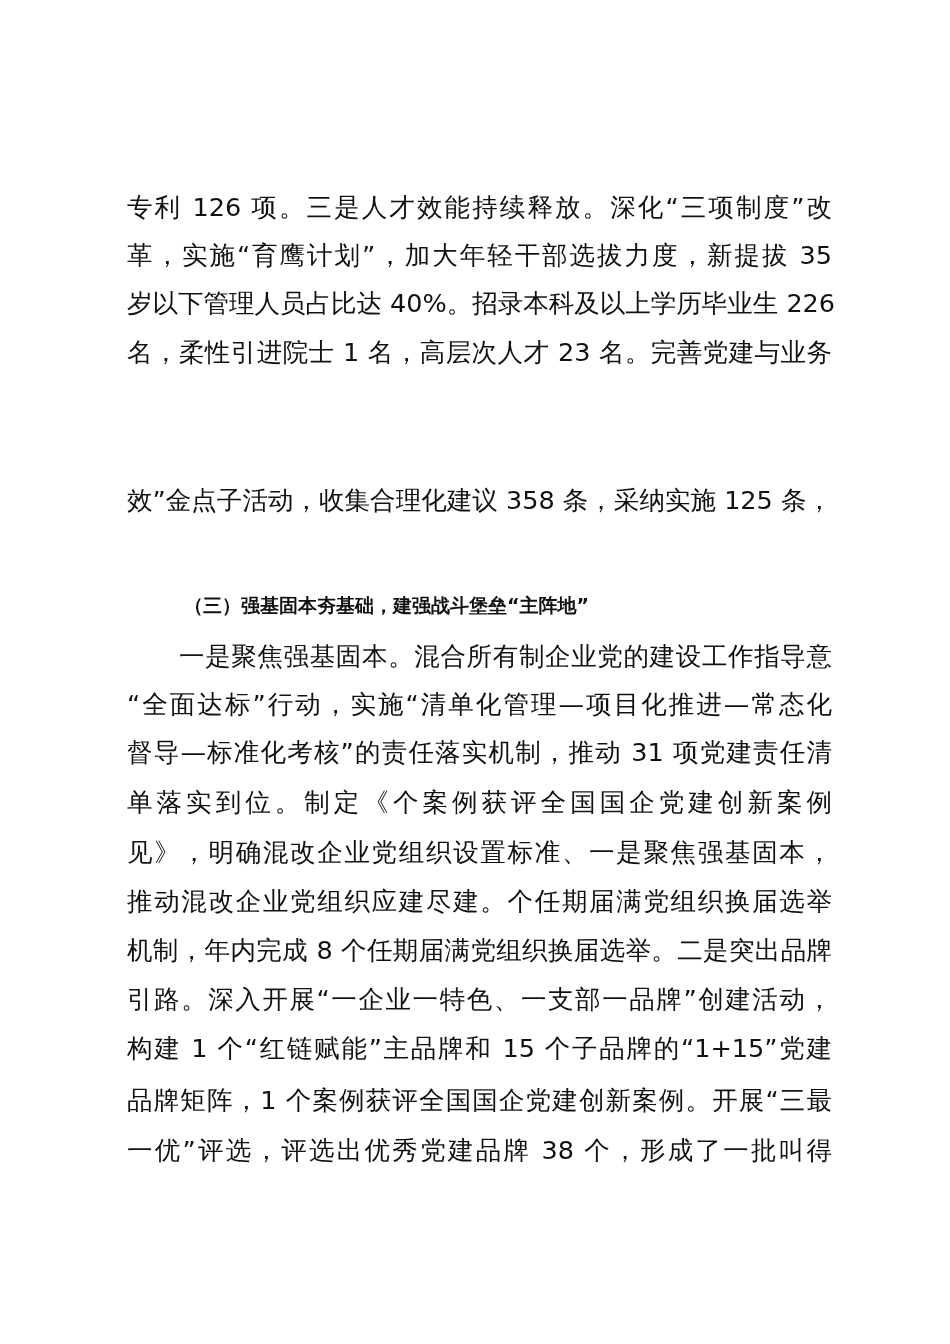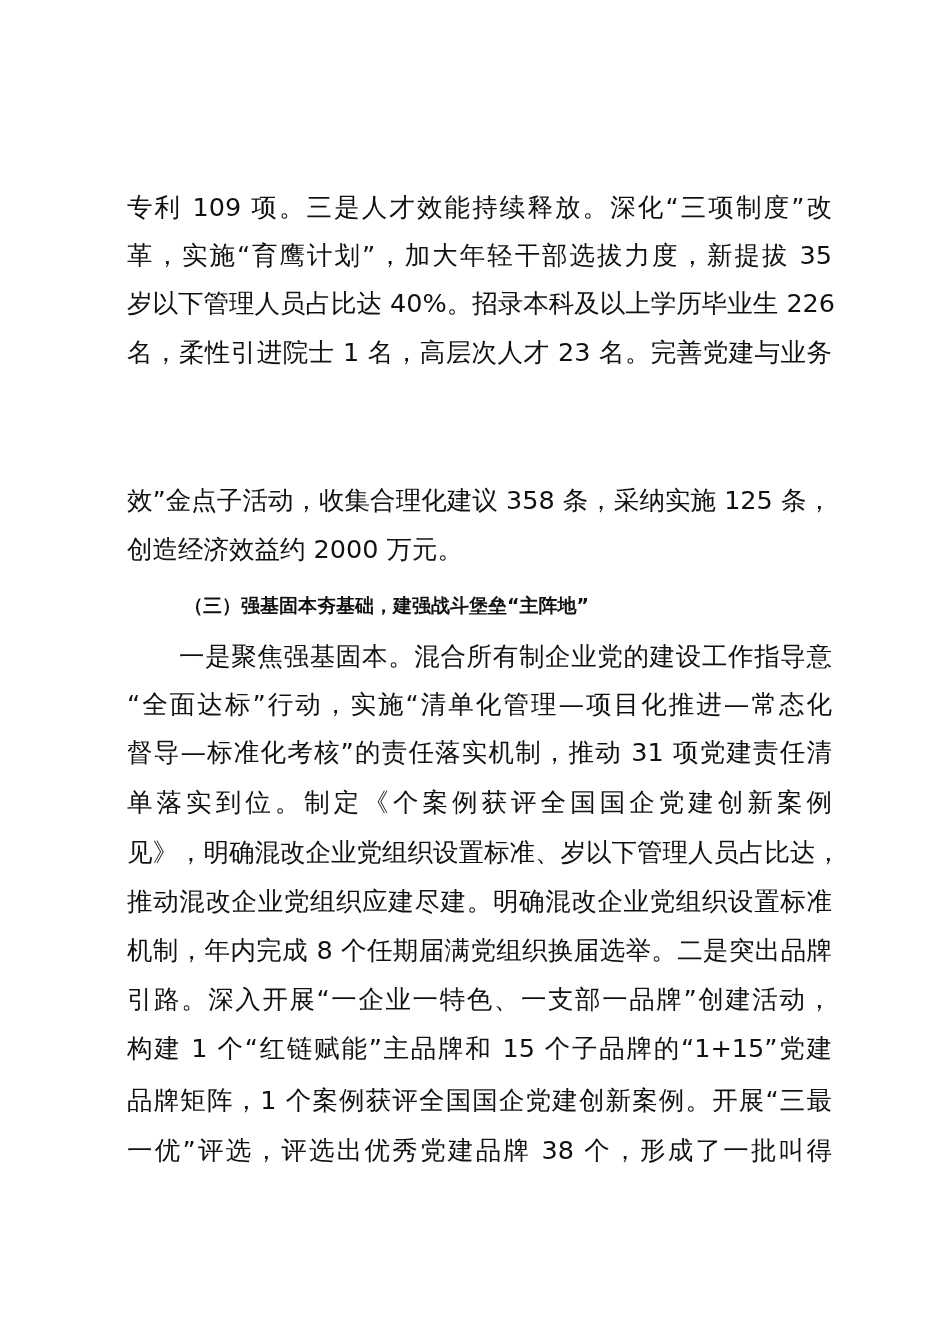--- a/index.html
+++ b/index.html
@@ -12,34 +12,33 @@
   .line.last { text-align-last: left; }
   .line.indent { left: 179px; width: 653px; }
   .heading { position: absolute; left: 127px; width: 705px; height: 34px; line-height: 34px;
              font-size: 19px; font-weight: bold; white-space: nowrap; padding-left: 57px; box-sizing: border-box; }
 </style>
 </head>
 <body>
 
 <div class="page">
 
-  <div class="line" style="top:190px">专利 109 项。三是人才效能持续释放。深化“三项制度”改</div>
+  <div class="line" style="top:190px">专利 126 项。三是人才效能持续释放。深化“三项制度”改</div>
   <div class="line" style="top:238px">革，实施“育鹰计划”，加大年轻干部选拔力度，新提拔 35</div>
   <div class="line" style="top:286px">岁以下管理人员占比达 40%。招录本科及以上学历毕业生 226</div>
   <div class="line" style="top:335px">名，柔性引进院士 1 名，高层次人才 23 名。完善党建与业务</div>
   <div class="line" style="top:483px">效”金点子活动，收集合理化建议 358 条，采纳实施 125 条，</div>
-  <div class="line last" style="top:532px">创造经济效益约 2000 万元。</div>
 
   <div class="heading" style="top:588px">（三）强基固本夯基础，建强战斗堡垒“主阵地”</div>
 
   <div class="line indent" style="top:639px">一是聚焦强基固本。混合所有制企业党的建设工作指导意</div>
   <div class="line" style="top:687px">“全面达标”行动，实施“清单化管理—项目化推进—常态化</div>
   <div class="line" style="top:735px">督导—标准化考核”的责任落实机制，推动 31 项党建责任清</div>
   <div class="line" style="top:785px">单落实到位。制定《个案例获评全国国企党建创新案例</div>
-  <div class="line" style="top:835px">见》，明确混改企业党组织设置标准、岁以下管理人员占比达，</div>
-  <div class="line" style="top:884px">推动混改企业党组织应建尽建。明确混改企业党组织设置标准</div>
+  <div class="line" style="top:835px">见》，明确混改企业党组织设置标准、一是聚焦强基固本，</div>
+  <div class="line" style="top:884px">推动混改企业党组织应建尽建。个任期届满党组织换届选举</div>
   <div class="line" style="top:933px">机制，年内完成 8 个任期届满党组织换届选举。二是突出品牌</div>
   <div class="line" style="top:982px">引路。深入开展“一企业一特色、一支部一品牌”创建活动，</div>
   <div class="line" style="top:1031px">构建 1 个“红链赋能”主品牌和 15 个子品牌的“1+15”党建</div>
   <div class="line" style="top:1083px">品牌矩阵，1 个案例获评全国国企党建创新案例。开展“三最</div>
   <div class="line" style="top:1133px">一优”评选，评选出优秀党建品牌 38 个，形成了一批叫得</div>
 
 </div>
 
 </body></html>

